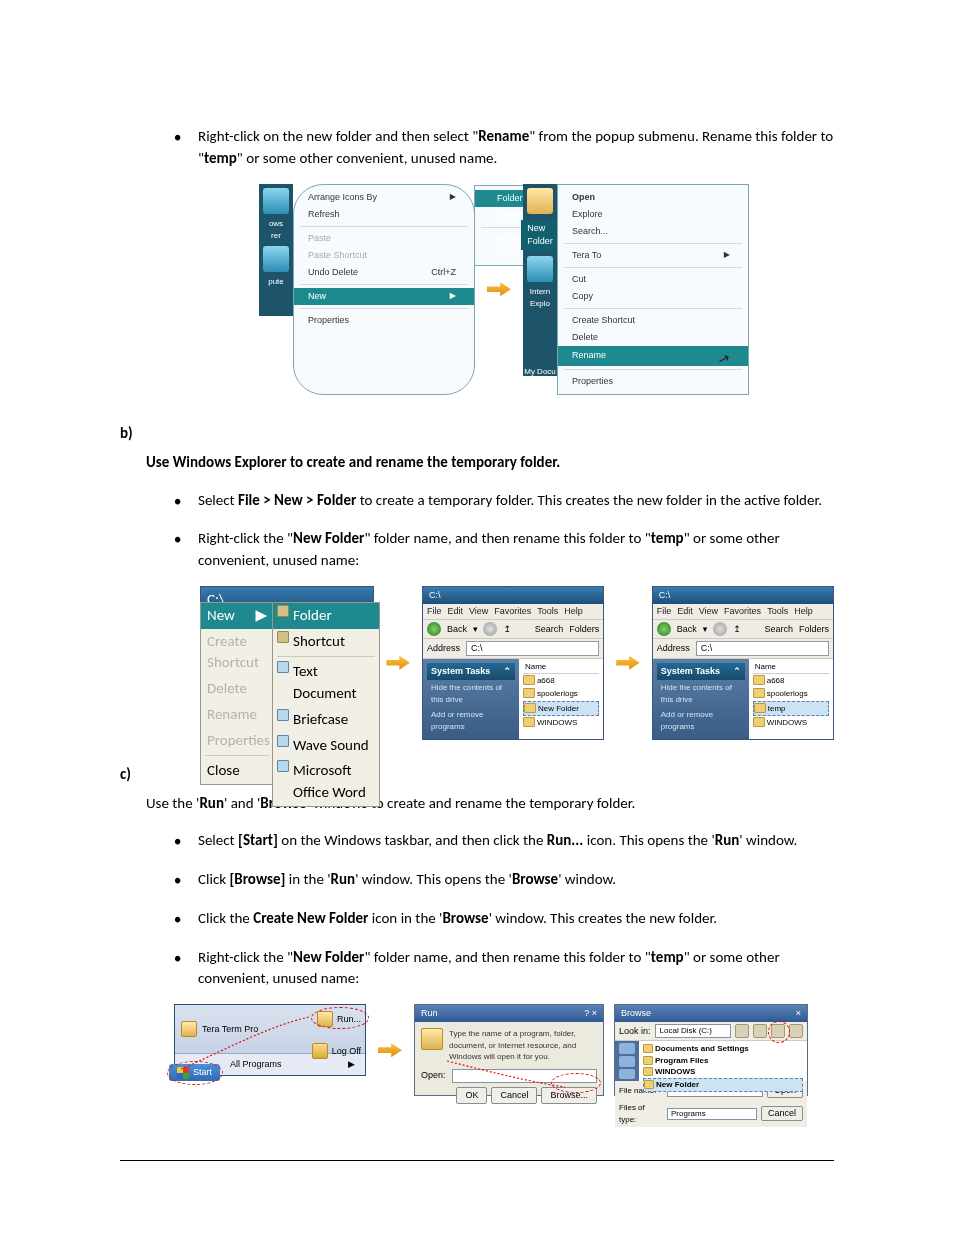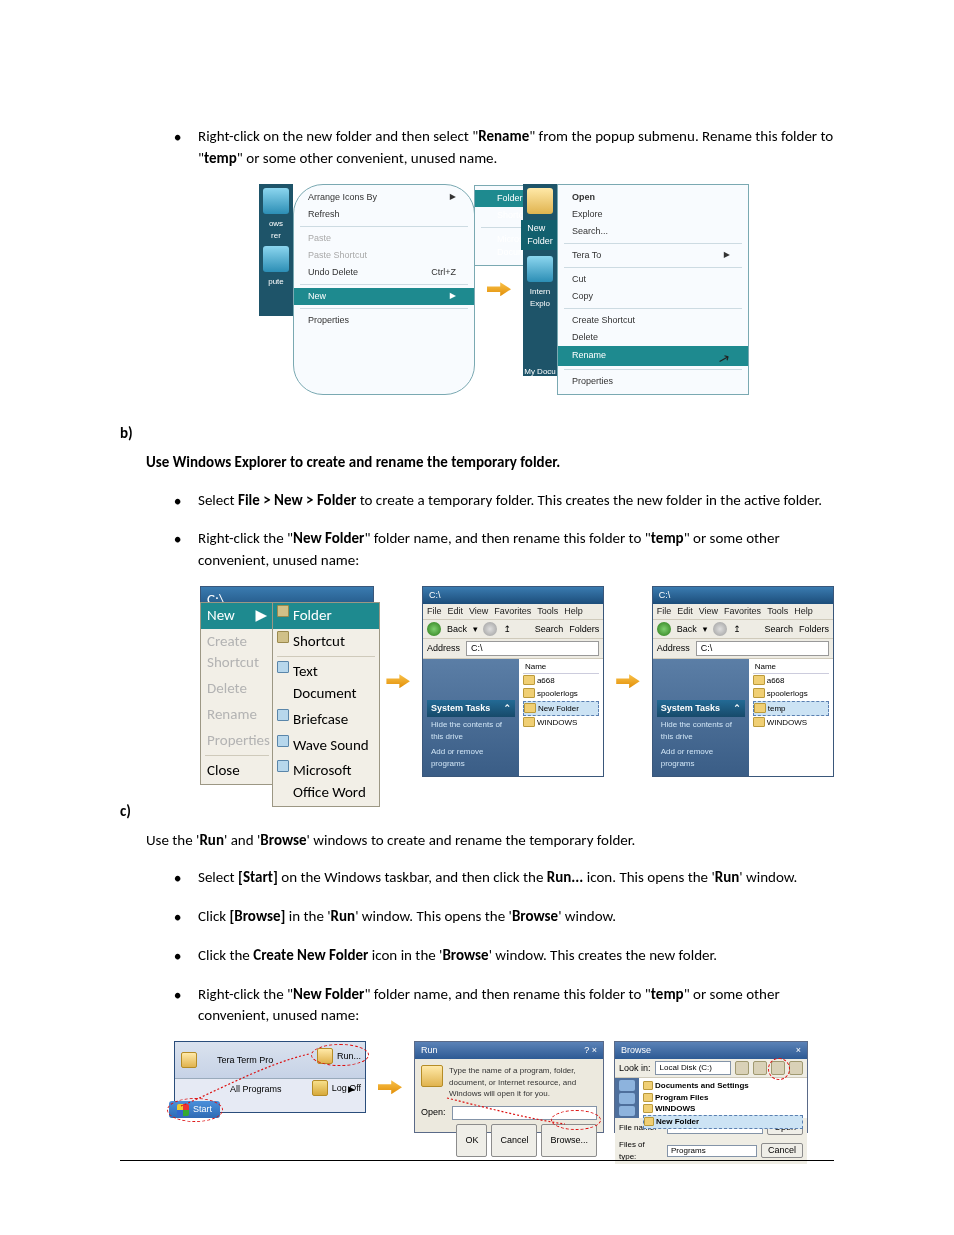--- a/index.html
+++ b/index.html
@@ -132,21 +132,21 @@
     display: flex;
     align-items: center;
     gap: 6px;
     border-bottom: 1px solid #cfcabb;
   }
   .xp-toolbar .circ { width: 14px; height: 14px; border-radius: 50%; background: radial-gradient(#7fcf6e,#2a7a18); }
   .xp-toolbar .circ.grey { background: radial-gradient(#dedede,#9c9c9c); }
   .xp-toolbar .spacer { flex: 1; }
   .xp-body { display: flex; min-height: 56px; }
   .xp-side { width: 88px; background: linear-gradient(#5b7ea6,#3a5d86); color: #fff; padding: 4px 4px; }
-  .xp-side .hdr { background: linear-gradient(#236a95,#174a6a); padding: 2px 4px; font-weight: 700; display: flex; justify-content: space-between; margin-top: 37px; }
+  .xp-side .hdr { background: linear-gradient(#236a95,#174a6a); padding: 2px 4px; font-weight: 700; display: flex; justify-content: space-between; }
   .xp-side .lnk { color: #cfe4f5; padding: 2px 4px; font-size: 8px; }
   .xp-files { flex: 1; background: #fff; padding: 2px 4px; font-size: 8px; }
   .xp-files .fitem { padding: 1px 2px 1px 14px; position: relative; }
   .xp-files .fitem::before { content: ""; position: absolute; left: 0; top: 1px; width: 10px; height: 8px; background: #f0cf74; border: 1px solid #bb9a3b; border-radius: 1px; }
   .xp-files .fitem.sel { background: #cce3f4; border: 1px dashed #5a7fb0; }
   
   .xp-filedrop {
     position: relative;
     width: 178px;
   }
@@ -156,21 +156,21 @@
   .xp-filedrop .drop .di.hl { background: #1e8a8f; color: #fff; display: flex; justify-content: space-between; }
   .xp-filedrop .drop .di.disabled { color: #b3b3b3; }
   .xp-filedrop .sub { position: absolute; left: 72px; top: 16px; width: 106px; background: #f2efe7; border: 1px solid #9c9784; }
   .xp-filedrop .sub .si { padding: 2px 6px 2px 20px; position: relative; }
   .xp-filedrop .sub .si::before { content: ""; position: absolute; left: 4px; top: 2px; width: 10px; height: 10px; background: #d0c088; border: 1px solid #9b8a4e; border-radius: 1px; }
   .xp-filedrop .sub .si.f::before { background: #b7d7ec; border-color: #5a86aa; }
   .xp-filedrop .sub .si.hl { background: #1e8a8f; color: #fff; }
 
   
   .start-block { width: 190px; border: 1px solid #2a4d7b; background: #e6eaf4; font-family: Tahoma, Arial, sans-serif; font-size: 9px; position: relative; height: 70px; }
-  .start-block .top { background: linear-gradient(#dae2ee,#c6d2e6); padding: 10px 6px; display: flex; align-items: center; gap: 20px; border-bottom: 1px solid #9ab; }
+  .start-block .top { background: linear-gradient(#dae2ee,#c6d2e6); padding: 16px 6px; display: flex; align-items: center; gap: 5px; border-bottom: 1px solid #9ab; }
   .start-block .pin { width: 14px; height: 14px; background: linear-gradient(#ffe9a8,#e0b34f); border: 1px solid #b58c26; border-radius: 2px; }
   .start-block .mid { padding: 2px 6px; }
   .start-block .row { display: flex; justify-content: space-between; align-items: center; padding: 2px 4px; margin-left: 45px; }
   .start-block .btn-run { display: flex; align-items: center; gap: 4px; }
   .start-block .runico { width: 14px; height: 14px; background: linear-gradient(#ffe9a8,#e0b34f); border: 1px solid #b58c26; border-radius: 2px; }
   .start-block .startbar { position: absolute; left: -6px; bottom: -6px; background: linear-gradient(#4b8fda,#2f6bb4); color: #fff; padding: 2px 8px; border-radius: 3px; display: flex; gap: 4px; align-items: center; }
   .start-block .startico { width: 12px; height: 12px; background: conic-gradient(#e33 0 25%, #3a3 0 50%, #36c 0 75%, #ec3 0); border-radius: 2px; }
 
   .run-dlg, .browse-dlg {
     border: 1px solid #5a6a88;
@@ -180,21 +180,21 @@
     box-sizing: border-box;
   }
   .run-dlg { width: 190px; height: 92px; position: relative; }
   .run-dlg .tb { background: linear-gradient(#5b82b7,#2d5a94); color: #fff; padding: 2px 6px; display: flex; justify-content: space-between; }
   .run-dlg .body { padding: 6px; display: flex; gap: 6px; align-items: flex-start; }
   .run-dlg .ico { width: 20px; height: 20px; background: linear-gradient(#ffe9a8,#e0b34f); border: 1px solid #b58c26; border-radius: 2px; }
   .run-dlg .txt { flex: 1; font-size: 8px; color: #333; }
   .run-dlg .open-row { display: flex; align-items: center; gap: 6px; padding: 0 6px 4px; }
   .run-dlg .open-row .combo { flex: 1; border: 1px solid #8494a8; background: #fff; height: 12px; }
   .run-dlg .btns { display: flex; justify-content: flex-end; gap: 4px; padding: 0 6px 6px; }
-  .wbtn { border: 1px solid #8c8c8c; background: #efeee8; padding: 9px 8px; font-size: 9px; border-radius: 2px; }
+  .wbtn { border: 1px solid #8c8c8c; background: #efeee8; padding: 1px 8px; font-size: 9px; border-radius: 2px; }
 
   .browse-dlg { width: 194px; height: 92px; }
   .browse-dlg .tb { background: linear-gradient(#5b82b7,#2d5a94); color: #fff; padding: 2px 6px; display: flex; justify-content: space-between; }
   .browse-dlg .bar { display: flex; align-items: center; gap: 4px; padding: 2px 4px; border-bottom: 1px solid #cfcabb; background: #efede4; }
   .browse-dlg .bar .combo { flex: 1; border: 1px solid #8494a8; background: #fff; height: 12px; display: flex; align-items: center; padding: 0 4px; font-size: 8px; }
   .browse-dlg .bar .tbico { width: 12px; height: 12px; background: #d9d1b7; border: 1px solid #a09970; border-radius: 2px; }
   .browse-dlg .main { display: flex; height: 40px; font-weight: bold; }
   .browse-dlg .side { width: 24px; background: #4e6f9c; display: flex; flex-direction: column; gap: 2px; padding: 2px 0; }
   .browse-dlg .side .sico { width: 16px; height: 12px; margin: 0 auto; background: #8db3dd; border-radius: 2px; }
   .browse-dlg .list { flex: 1; background: #fff; padding: 2px 4px; font-size: 8px; }

